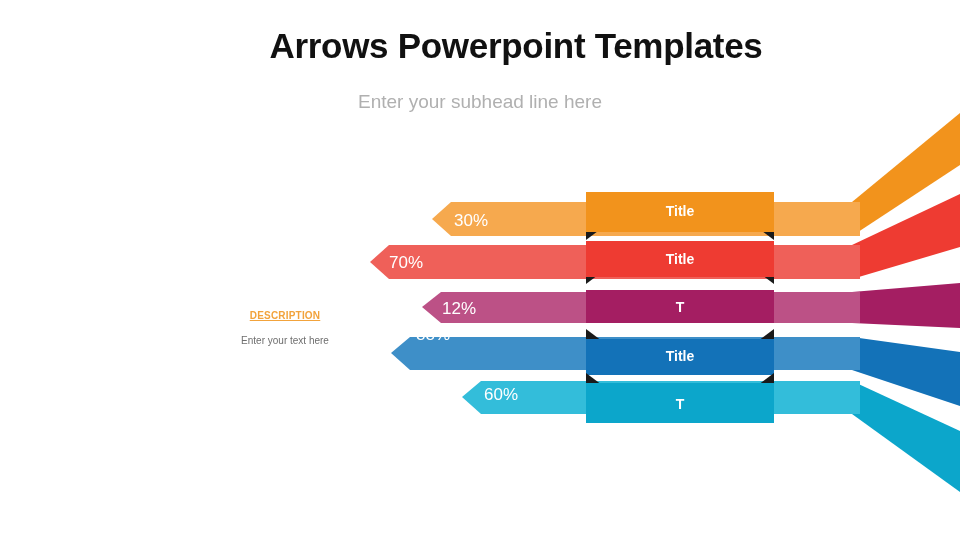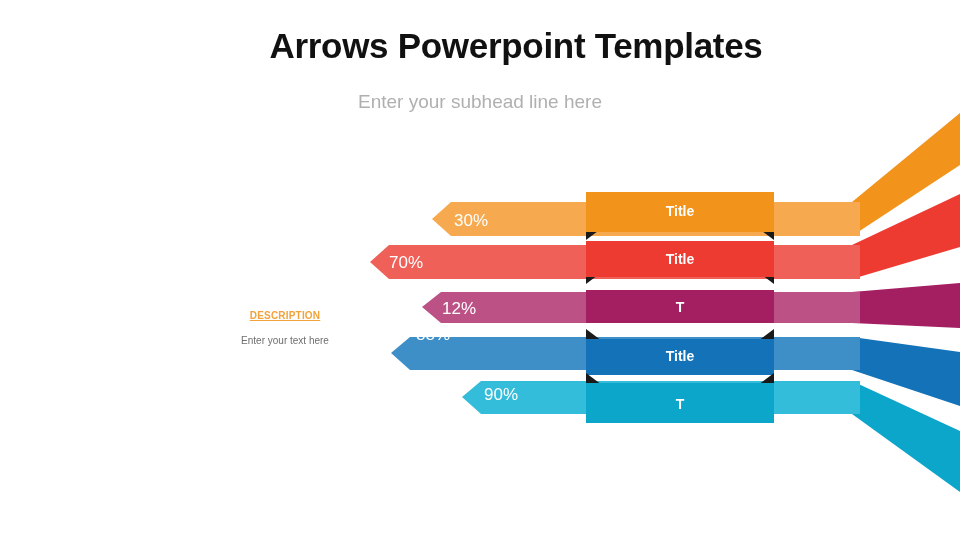--- a/index.html
+++ b/index.html
@@ -152,16 +152,16 @@
 
   <div class="pct" style="left:389px; top:254px;">70%</div>
   <div class="ttl" style="left:586px; top:252px; width:188px;">Title</div>
 
   <div class="pct" style="left:442px; top:300px;">12%</div>
   <div class="ttl" style="left:586px; top:300px; width:188px;">T</div>
 
   <div class="pct" style="left:416px; top:326px;">88%</div>
   <div class="ttl" style="left:586px; top:349px; width:188px;">Title</div>
 
-  <div class="pct" style="left:484px; top:386px;">90%</div>
+  <div class="pct" style="left:484px; top:386px;">60%</div>
   <div class="ttl" style="left:586px; top:397px; width:188px;">T</div>
 
 </div>
 
 </body></html>

